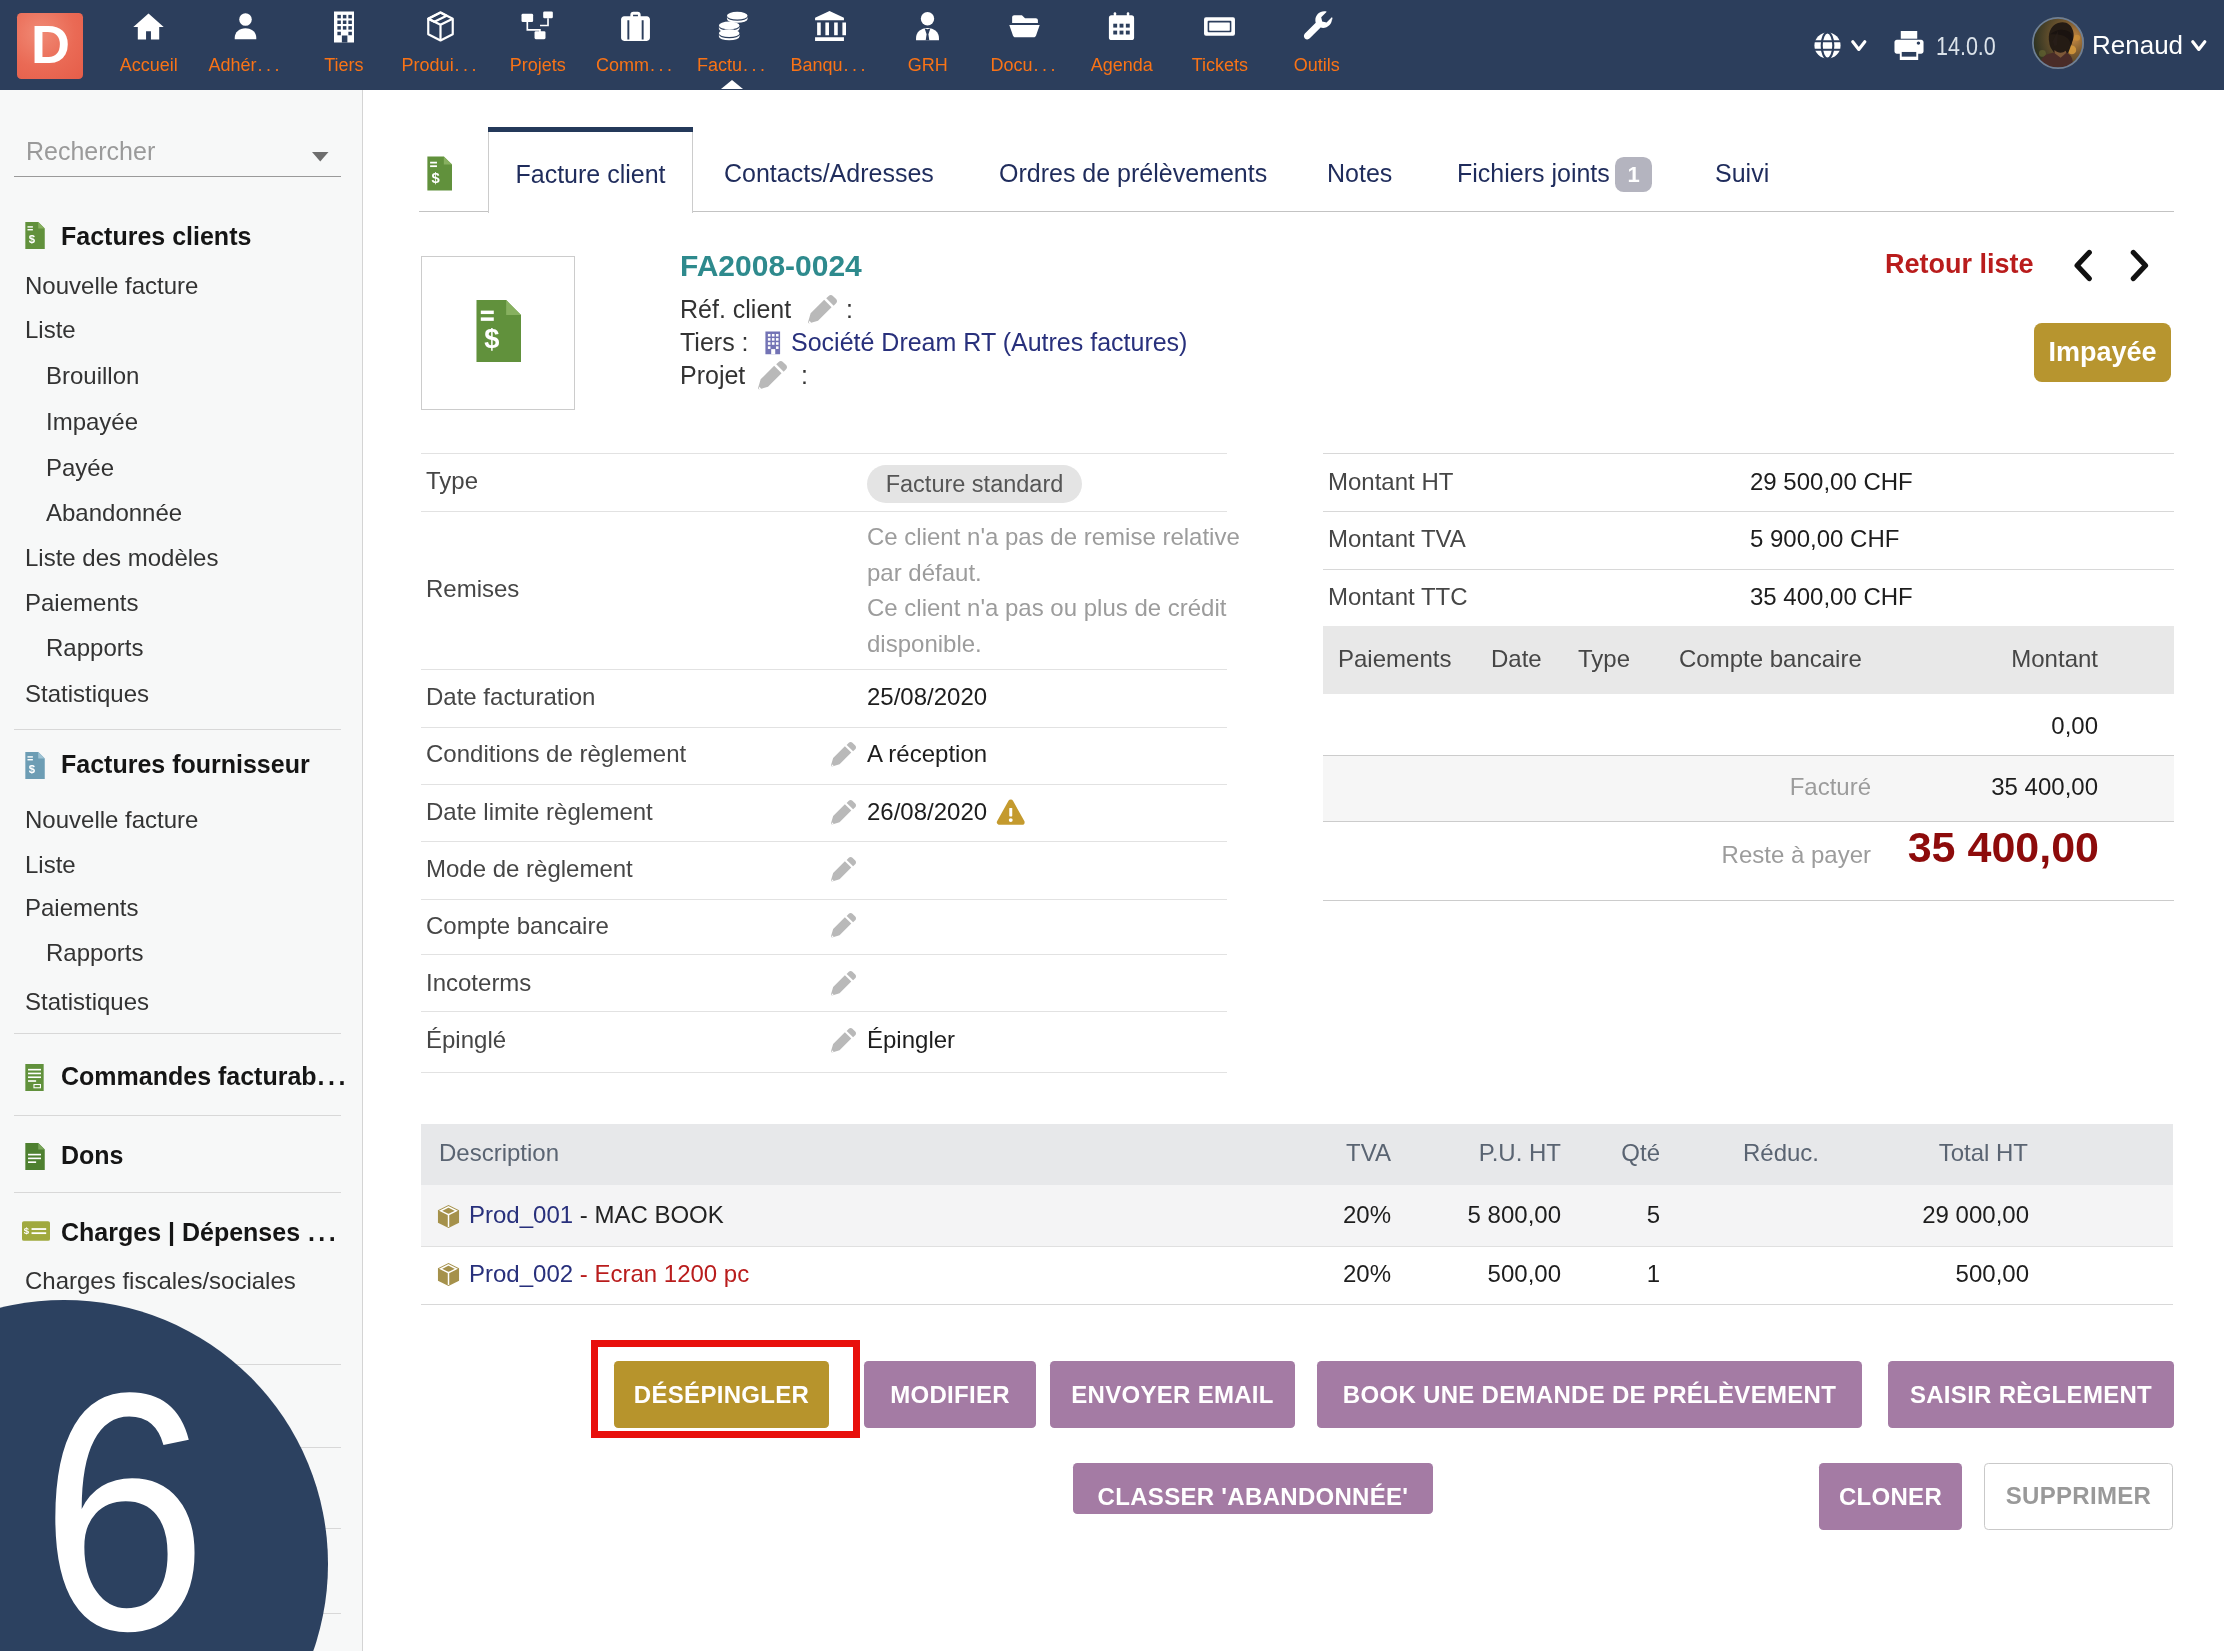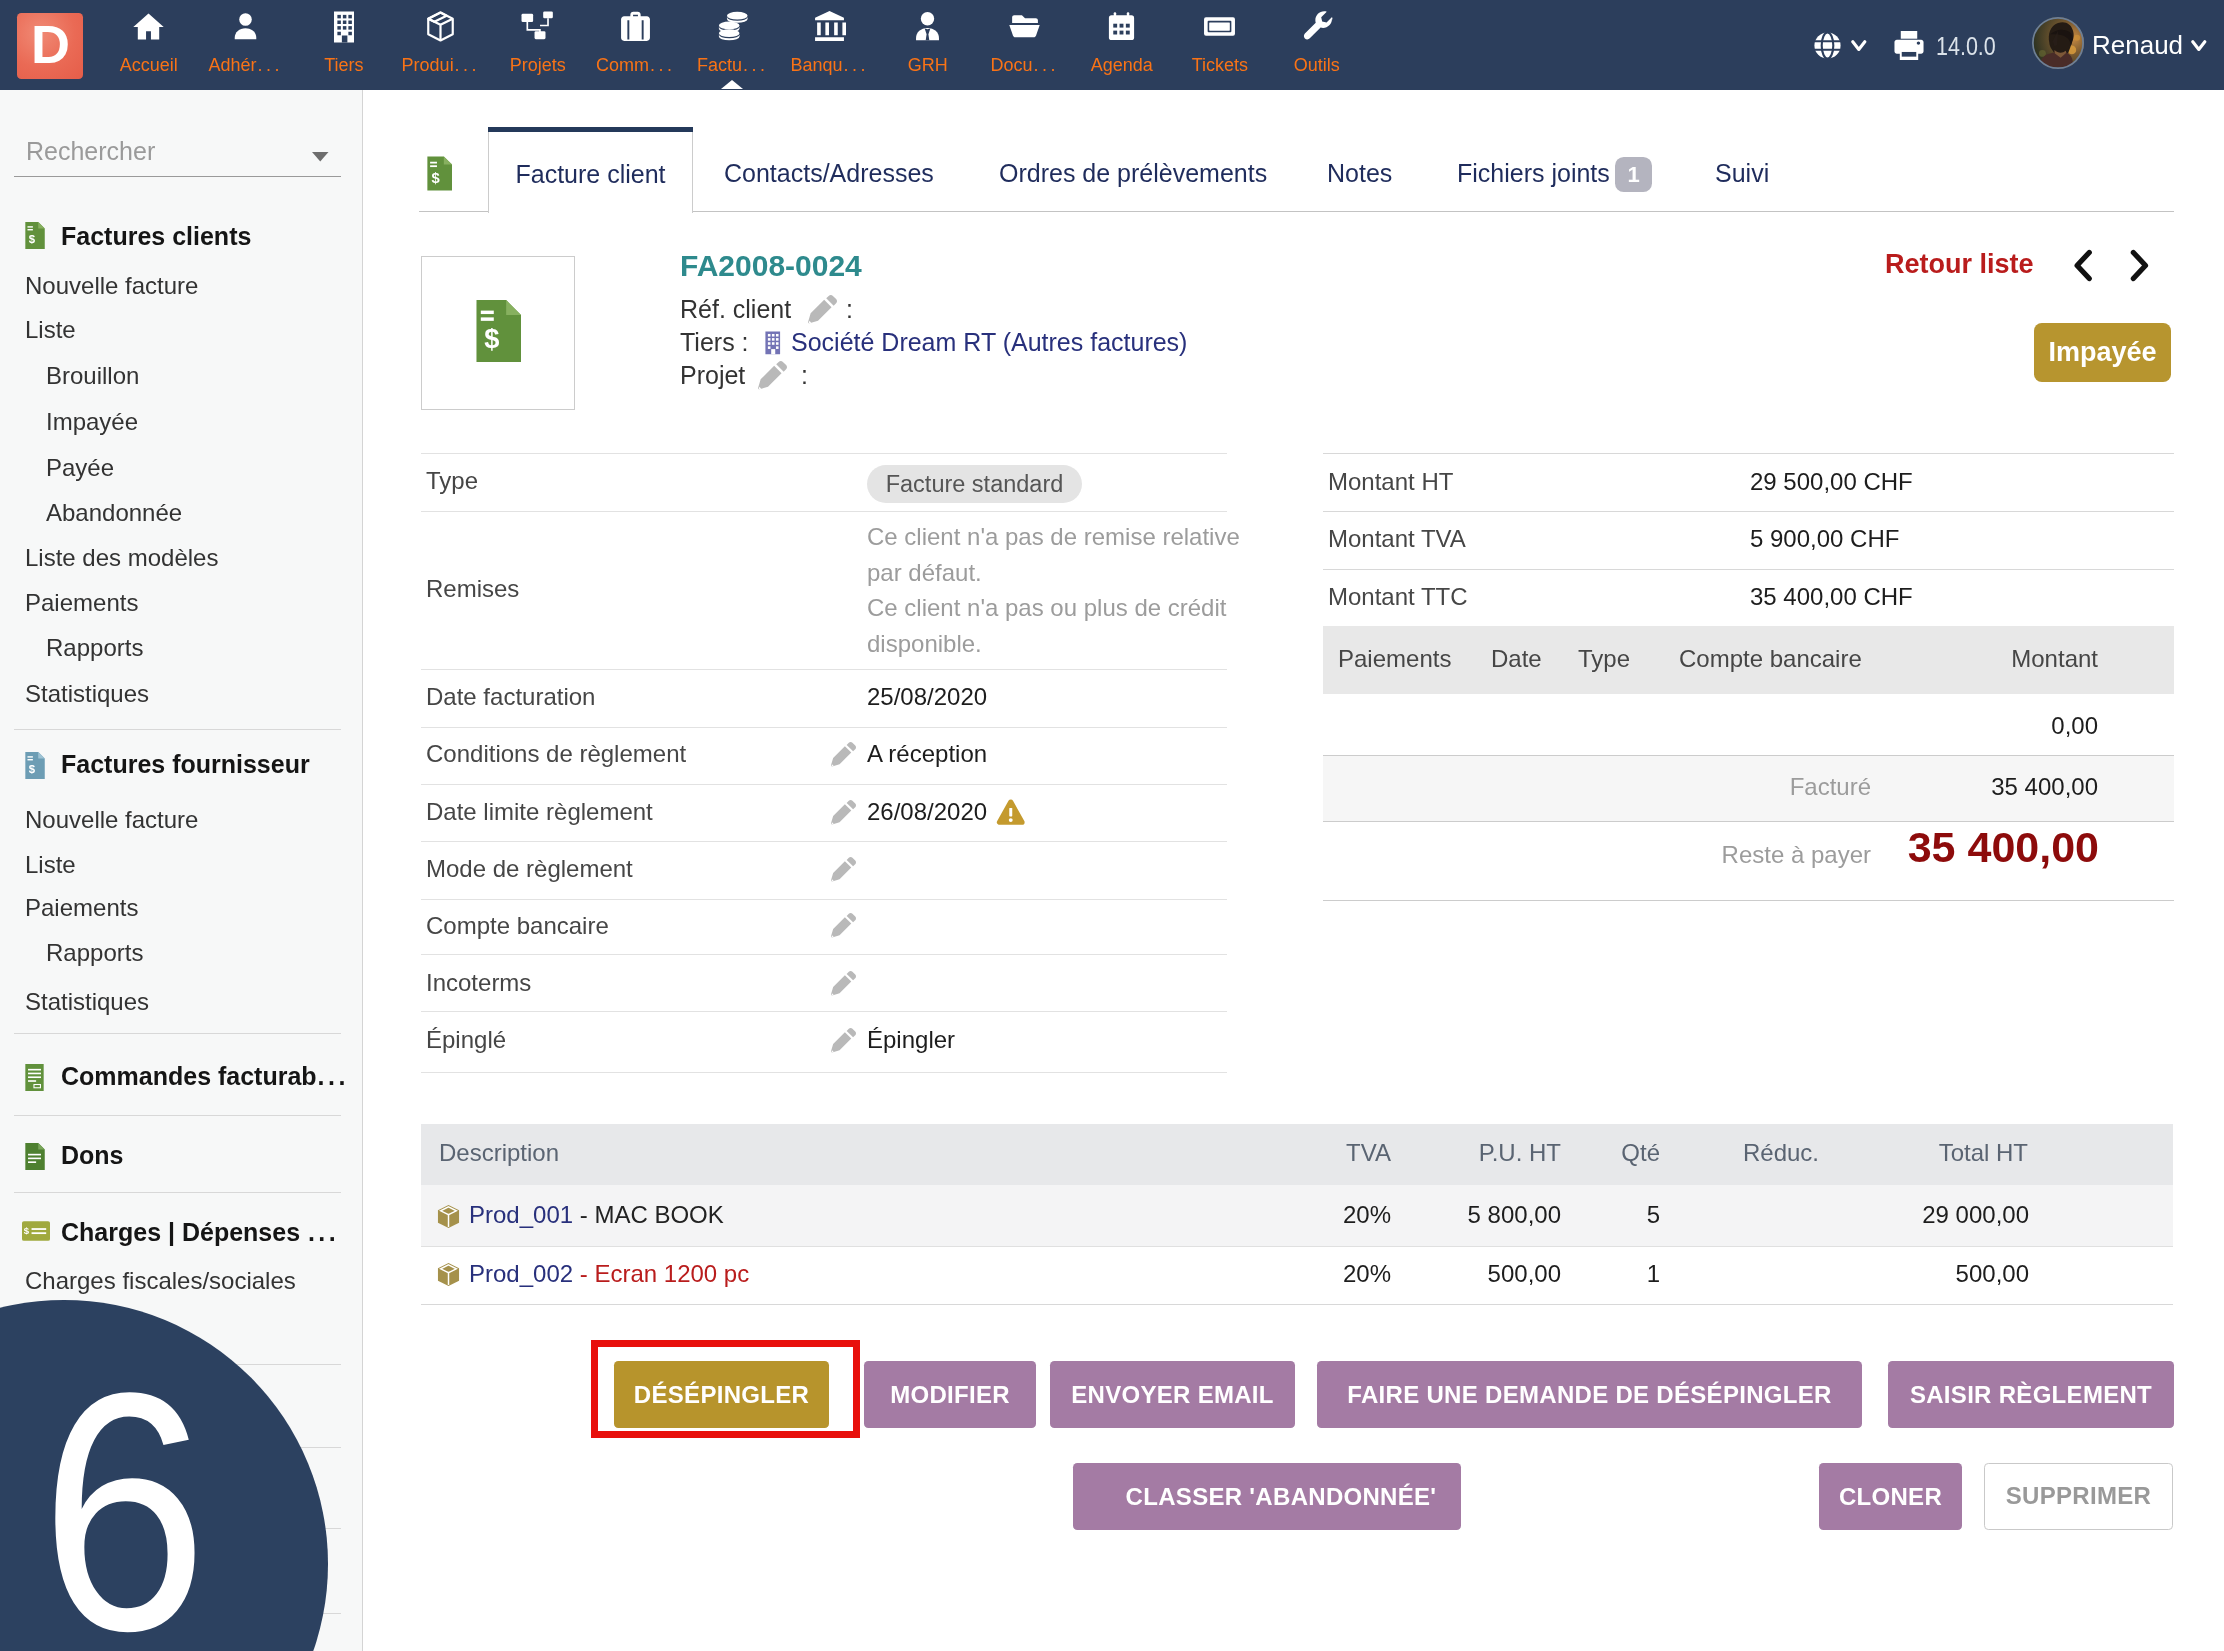--- a/index.html
+++ b/index.html
@@ -490,19 +490,19 @@
 <div class="fieldval" style="left:1261px;top:1260px;width:130px;text-align:right;">20%</div>
 <div class="fieldval" style="left:1431px;top:1260px;width:130px;text-align:right;">500,00</div>
 <div class="fieldval" style="left:1530px;top:1260px;width:130px;text-align:right;">1</div>
 <div class="fieldval" style="left:1899px;top:1260px;width:130px;text-align:right;">500,00</div>
 <div class="abs" style="left:421px;top:1304px;width:1752px;border-top:1.7px solid #d8d8d8;"></div>
 
 <div class="abs" style="left:591px;top:1340px;width:269px;height:98px;border:7px solid #e8100c;box-sizing:border-box;"></div>
 <div class="btn gold" style="left:614px;top:1361px;width:215px;height:67px;line-height:67px;">DÉSÉPINGLER</div>
 <div class="btn purple" style="left:864px;top:1361px;width:172px;height:67px;line-height:67px;">MODIFIER</div>
 <div class="btn purple" style="left:1050px;top:1361px;width:245px;height:67px;line-height:67px;">ENVOYER EMAIL</div>
-<div class="btn purple" style="left:1317px;top:1361px;width:545px;height:67px;line-height:67px;">FAIRE UNE DEMANDE DE DÉSÉPINGLER</div>
+<div class="btn purple" style="left:1317px;top:1361px;width:545px;height:67px;line-height:67px;">BOOK UNE DEMANDE DE PRÉLÈVEMENT</div>
 <div class="btn purple" style="left:1888px;top:1361px;width:286px;height:67px;line-height:67px;">SAISIR RÈGLEMENT</div>
-<div class="btn purple" style="left:1073px;top:1463px;width:360px;height:67px;line-height:67px;padding-left:28px;">CLASSER 'ABANDONNÉE'</div>
+<div class="btn purple" style="left:1073px;top:1463px;width:360px;height:51px;line-height:67px;">CLASSER 'ABANDONNÉE'</div>
 <div class="btn purple" style="left:1819px;top:1463px;width:143px;height:67px;line-height:67px;">CLONER</div>
 <div class="btn" style="left:1984px;top:1463px;width:189px;height:67px;line-height:63px;background:#fff;border:1.7px solid #c9c9c9;box-sizing:border-box;color:#999;">SUPPRIMER</div>
 </div>
 
 
 </body></html>

